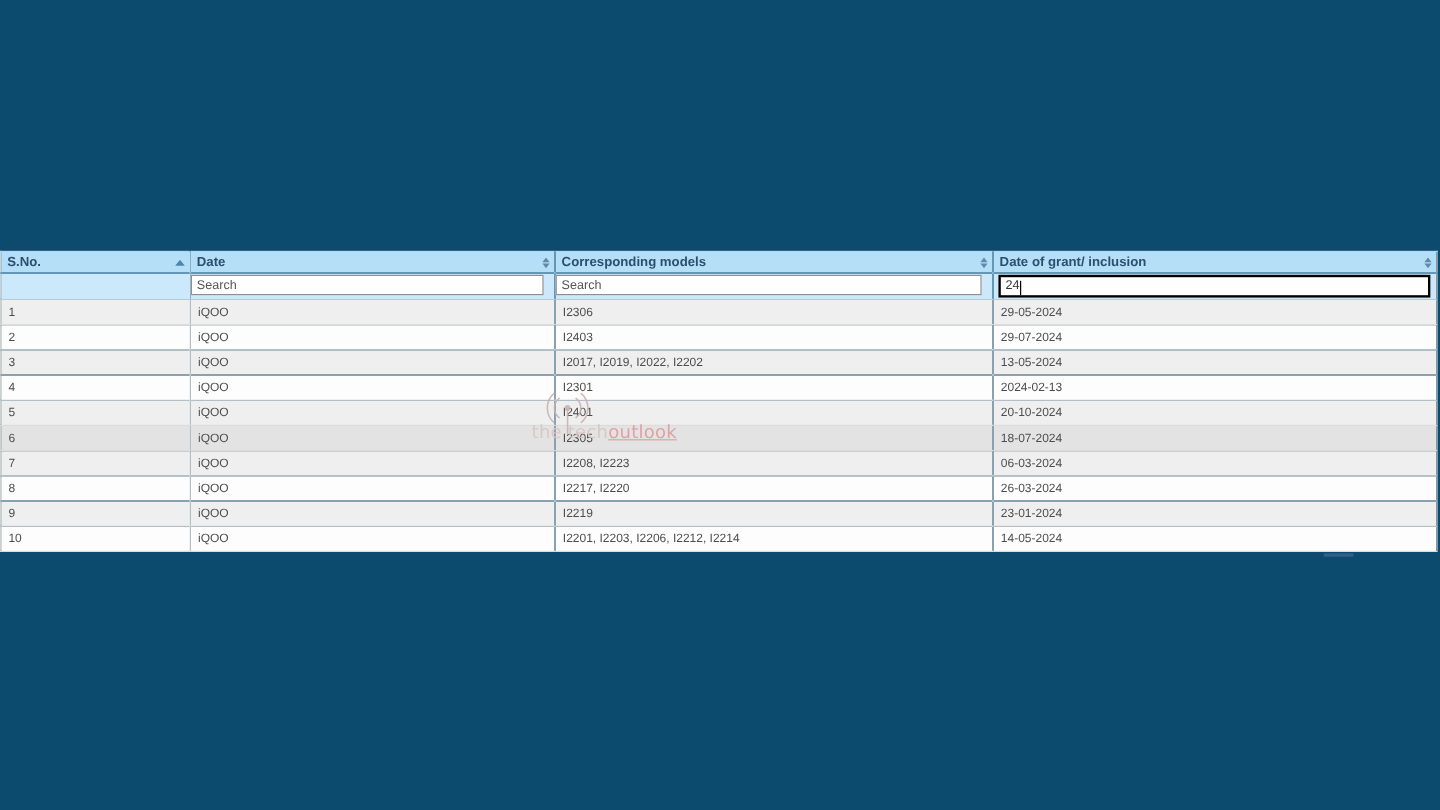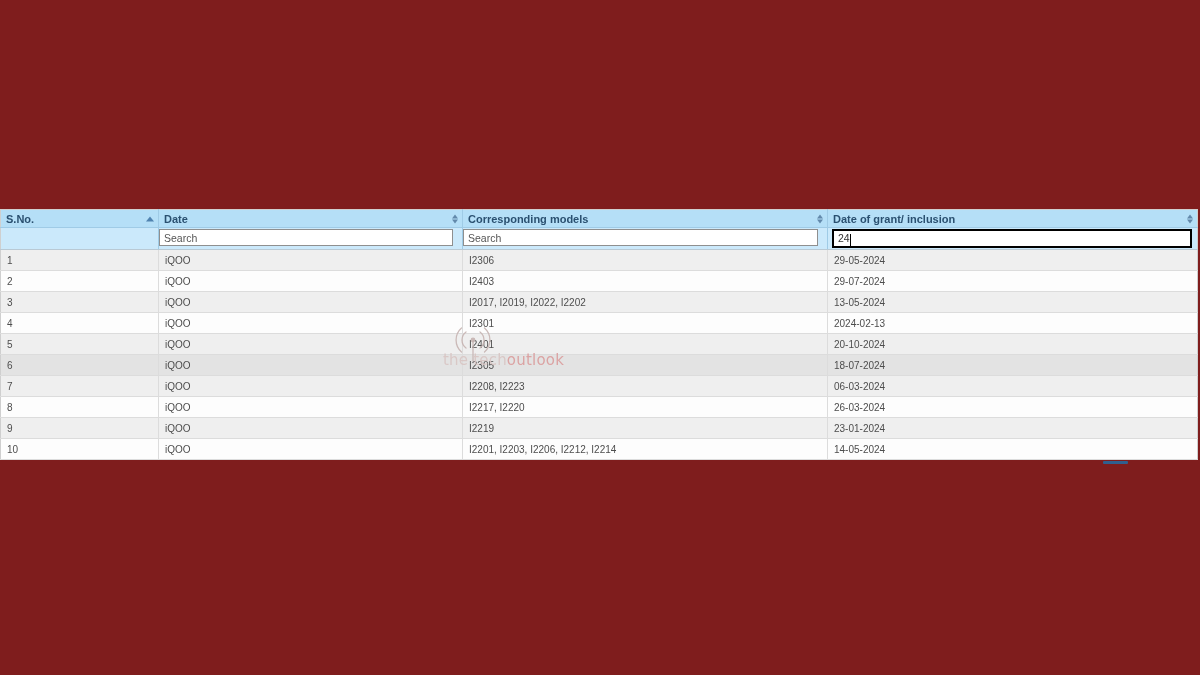--- a/index.html
+++ b/index.html
@@ -1,19 +1,19 @@
 <!DOCTYPE html>
 <html><head>
 <meta charset="utf-8">
 <style>
   * { margin:0; padding:0; box-sizing:border-box; }
   html,body { width:1200px; height:675px; background:#ffffff; overflow:hidden;
               font-family:"Liberation Sans","DejaVu Sans",sans-serif; }
 
-  .page { position:relative; width:1200px; height:675px; background:#7f1d1d; }
+  .page { position:relative; width:1200px; height:675px; background:#0c4a6e; }
 
   
   .tbl-wrap { position:absolute; left:0; top:209px; width:1197px; }
   table { border-collapse:collapse; table-layout:fixed; width:1197px;
           border:1px solid #cfcfcf; }
 
   col.c0 { width:158px; } col.c1 { width:304px; }
   col.c2 { width:365px; } col.c3 { width:370px; }
 
   
@@ -60,21 +60,21 @@
                 background:#305f8e; border-radius:1px; }
 
   
   .watermark { position:absolute; left:443px; top:325px; width:130px; height:40px;
                pointer-events:none; opacity:.92; z-index:5; }
   .wm-icon { position:absolute; left:7px; top:0; }
   .wm-text { position:absolute; left:0; top:26px; white-space:nowrap;
              font-size:15px; font-weight:400; letter-spacing:.2px;
              font-family:"DejaVu Sans","Liberation Sans",sans-serif; }
   .wm-light  { color:#d9c6c4; }
-  .wm-accent { color:#db9e9e; }
+  .wm-accent { color:#db9e9e;text-decoration:underline; }
 </style>
 </head>
 <body>
 
 <div class="page">
 
   <div class="tbl-wrap">
     <table>
       <colgroup>
         <col class="c0">

